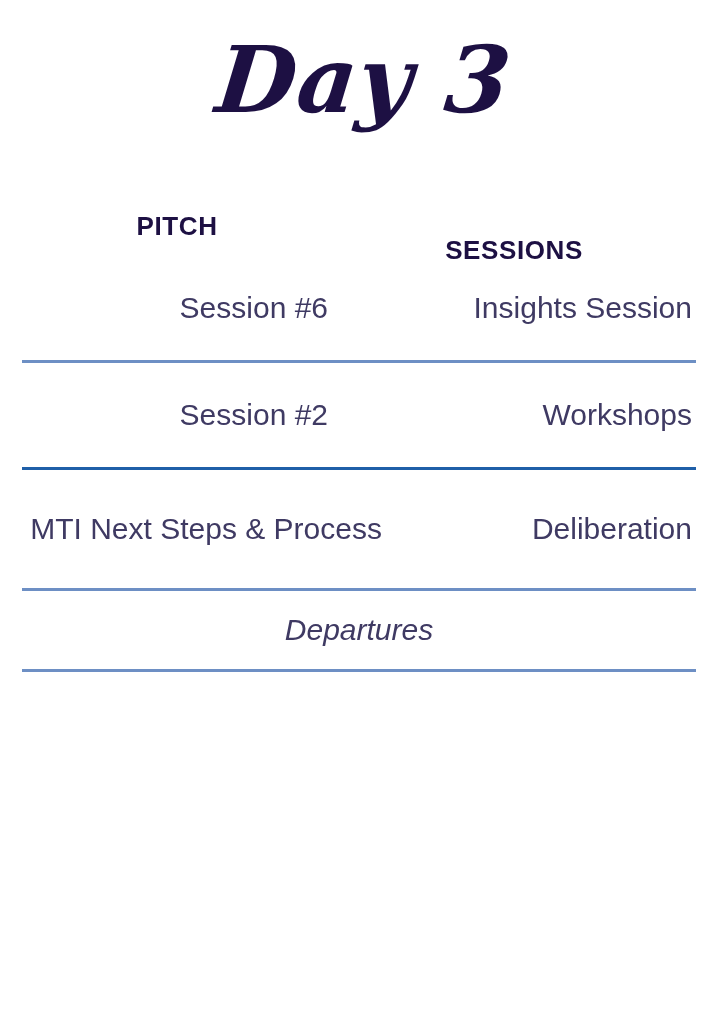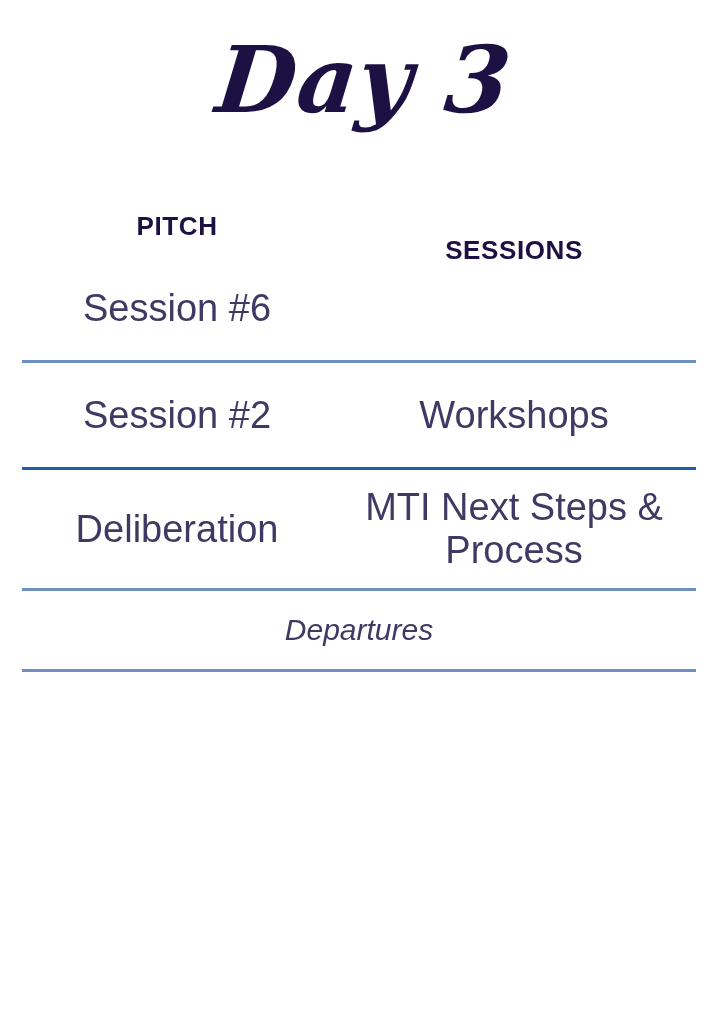--- a/index.html
+++ b/index.html
@@ -75,23 +75,23 @@
     align-items: center;
     box-sizing: border-box;
   }
   .row.two-col { height: 104px; }
   .row.tall    { height: 118px; }
   .row.full    { height: 78px; justify-content: flex-end; }
 
   .cell {
     font-family: "Liberation Sans", sans-serif;
     font-weight: 300;
-    font-size: 38px;
+    font-size: 30px;
     color: #3f3a63;
-    text-align: center;
+    text-align: right;
     line-height: 1.12;
     padding: 0 4px;
     box-sizing: border-box;
   }
   .cell.pitch   { width: 46%; }
   .cell.session { width: 54%; }
 
   .cell.italic-full {
     width: 100%;
     font-style: italic;
@@ -124,32 +124,33 @@
       <div class="col-pitch">
         <span class="col-head">PITCH</span>
       </div>
       <div class="col-sess">
         <span class="col-head">SESSIONS</span>
       </div>
     </div>
 
     <div class="row two-col">
       <div class="cell pitch">Session #6</div>
+      <div class="cell session">Insights Session</div>
     </div>
     <hr class="divider">
 
     <div class="row two-col">
       <div class="cell pitch">Session #2</div>
       <div class="cell session">Workshops</div>
     </div>
     <hr class="divider strong">
 
     <div class="row tall">
+      <div class="cell session">MTI Next Steps &amp; Process</div>
       <div class="cell pitch">Deliberation</div>
-      <div class="cell session">MTI Next Steps &amp; Process</div>
     </div>
     <hr class="divider">
 
     <div class="row full">
       <div class="cell italic-full">Departures</div>
     </div>
     <hr class="divider">
 
 
   </div>

